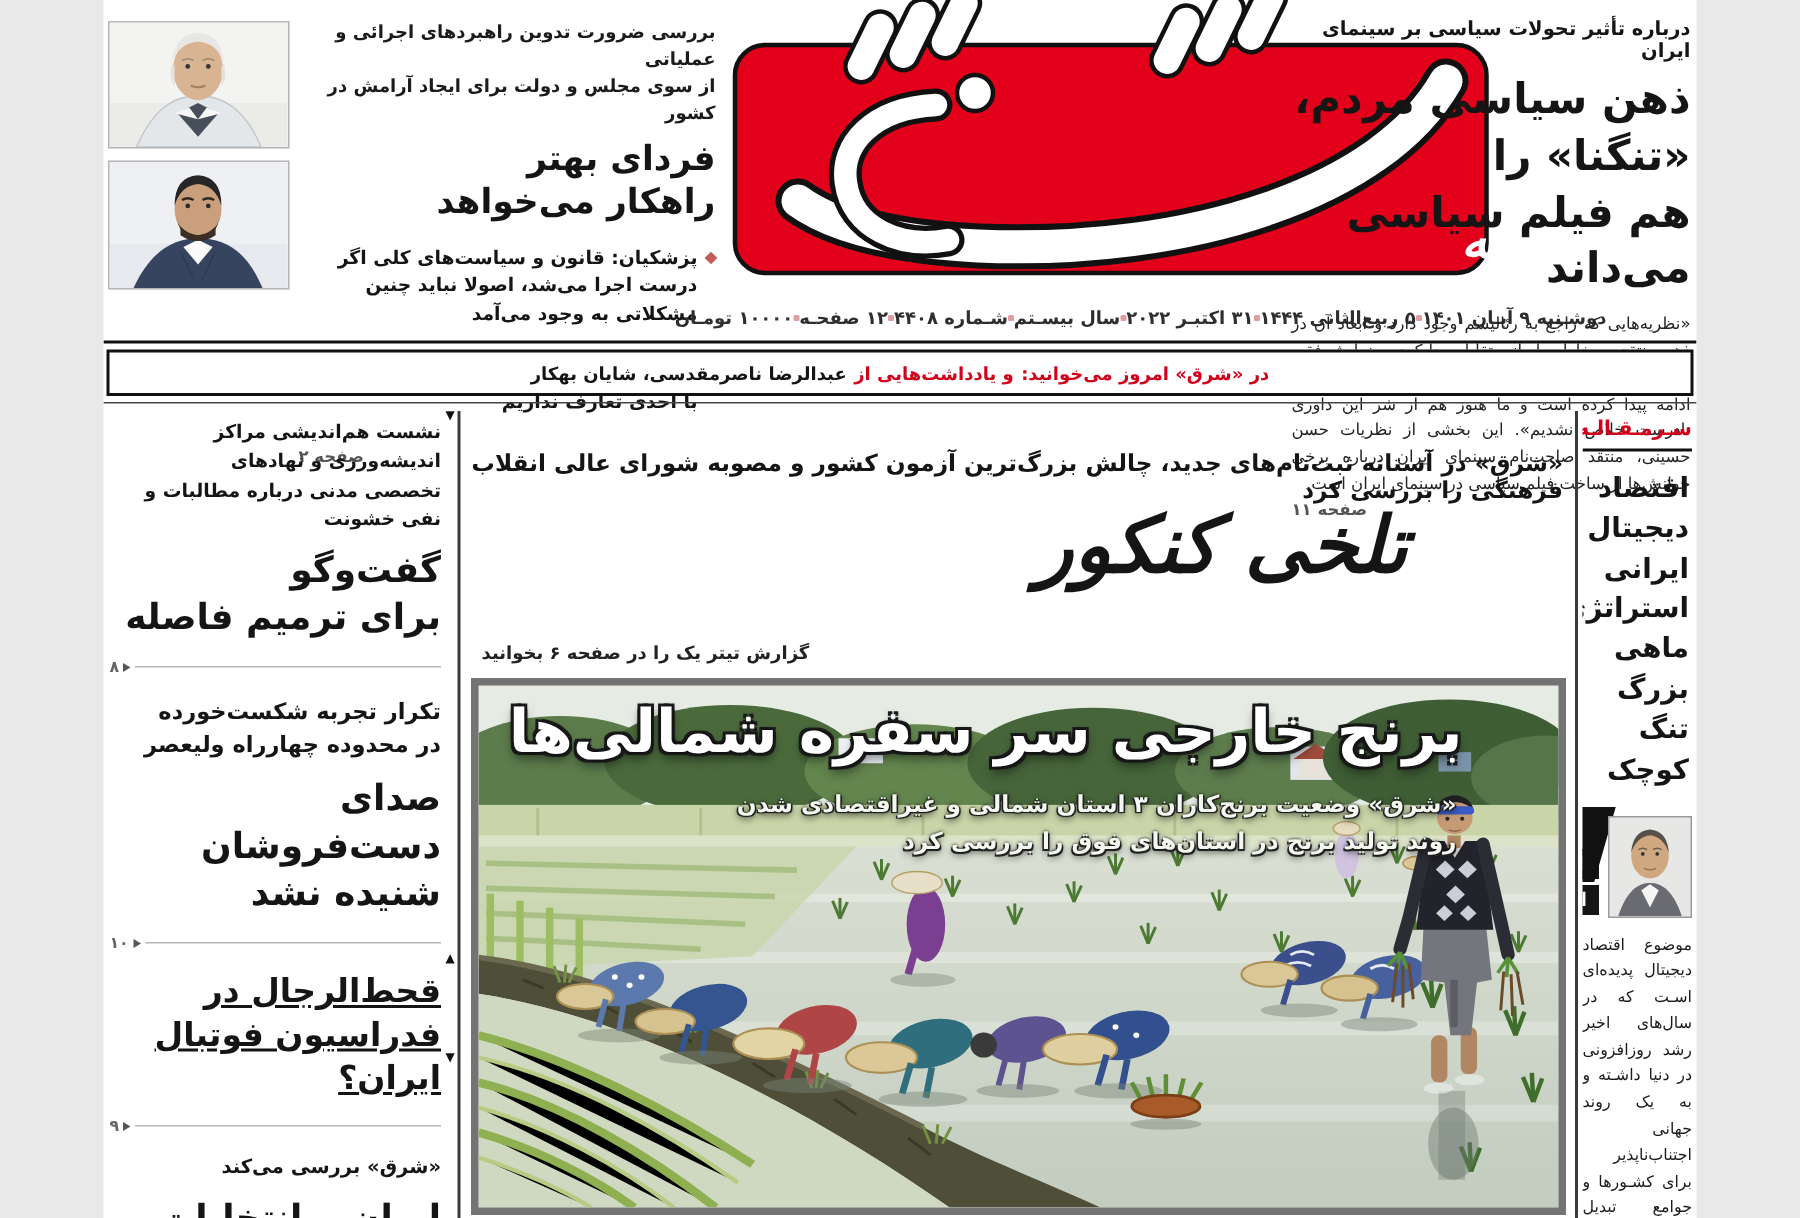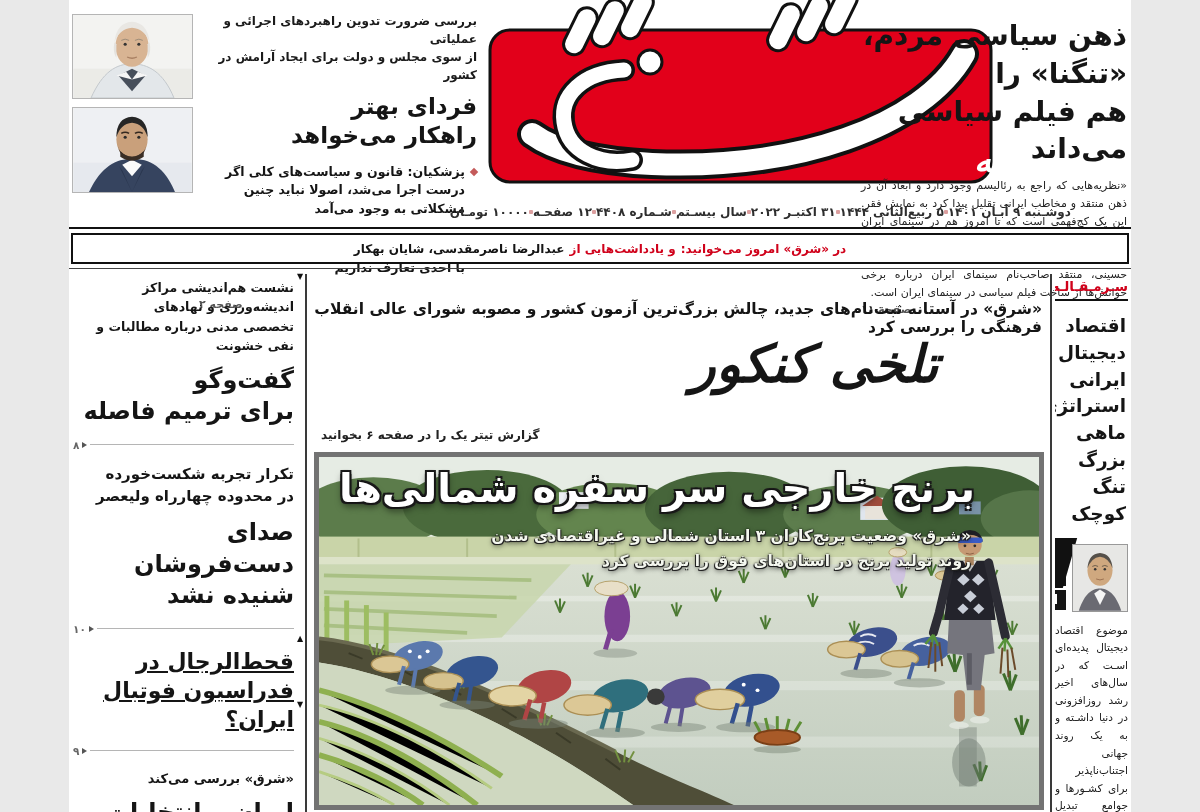--- a/index.html
+++ b/index.html
@@ -179,20 +179,21 @@
       <span>سال بیسـتم</span>
         <i class="dl-dot"></i>
       <span>شـماره ۴۴۰۸</span>
         <i class="dl-dot"></i>
       <span>۱۲ صفحـه</span>
         <i class="dl-dot"></i>
       <span>۱۰۰۰۰ تومـان</span>
     </div>
 
     <div class="tr-story">
+      <div class="k1">درباره تأثیر تحولات سیاسی بر سینمای ایران</div>
       <div class="tr-title">ذهن سیاسی مردم، «تنگنا» را
 هم فیلم سیاسی می‌داند</div>
       <div class="tr-body">«نظریه‌هایی که راجع به رئالیسم وجود دارد و ابعاد آن در ذهن منتقد و مخاطب ایرانی تقلیل پیدا کرد به نمایش فقر. این یک کج‌فهمی است که تا امروز هم در سینمای ایران ادامه پیدا کرده است و ما هنوز هم از شر این داوری نادرست خلاص نشدیم». این بخشی از نظریات حسن حسینی، منتقد صاحب‌نام سینمای ایران درباره برخی خوانش‌ها از ساخت فیلم سیاسی در سینمای ایران است.</div>
       <div class="pageref">صفحه ۱۱</div>
     </div>
 
     <div class="hdr-rule"></div>
   </header>
 
   <div class="strip">

